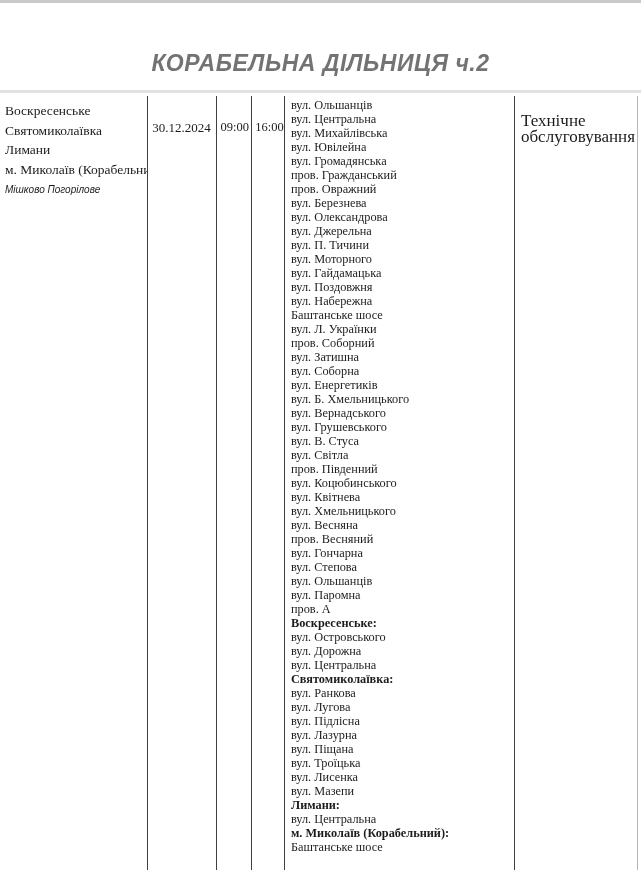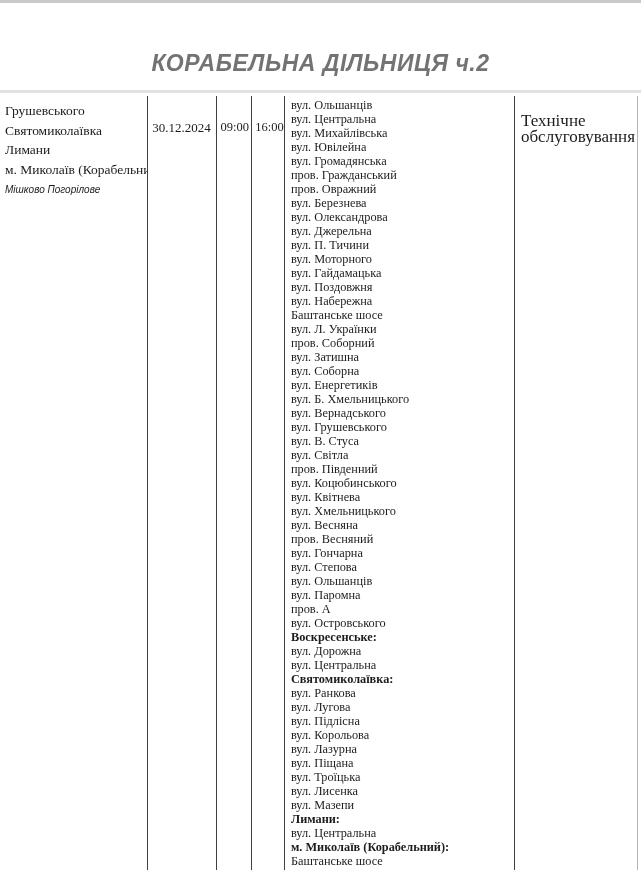--- a/index.html
+++ b/index.html
@@ -84,21 +84,21 @@
 <body>
 
 <div class="top-bar"></div>
 
 <h1 class="doc-title">КОРАБЕЛЬНА ДІЛЬНИЦЯ ч.2</h1>
 
 <div class="divider"></div>
 
 <div class="schedule-table">
   <div class="cell col-locations">
-      <div class="line">Грушевського</div>
+      <div class="line">Воскресенське</div>
       <div class="line">Святомиколаївка</div>
       <div class="line">Лимани</div>
       <div class="line">м. Миколаїв (Корабельний)</div>
       <div class="line sans">Мішково Погорілове</div>
     </div>
 
   <div class="cell col-date">
     <span class="line">30.12.2024</span>
   </div>
 
@@ -141,29 +141,28 @@
       <div class="line">вул. Коцюбинського</div>
       <div class="line">вул. Квітнева</div>
       <div class="line">вул. Хмельницького</div>
       <div class="line">вул. Весняна</div>
       <div class="line">пров. Весняний</div>
       <div class="line">вул. Гончарна</div>
       <div class="line">вул. Степова</div>
       <div class="line">вул. Ольшанців</div>
       <div class="line">вул. Паромна</div>
       <div class="line">пров. А</div>
+      <div class="line bold">Воскресенське:</div>
       <div class="line">вул. Островського</div>
-      <div class="line bold">Воскресенське:</div>
       <div class="line">вул. Дорожна</div>
       <div class="line">вул. Центральна</div>
       <div class="line bold">Святомиколаївка:</div>
       <div class="line">вул. Ранкова</div>
       <div class="line">вул. Лугова</div>
       <div class="line">вул. Підлісна</div>
-      <div class="line">вул. Корольова</div>
       <div class="line">вул. Лазурна</div>
       <div class="line">вул. Піщана</div>
       <div class="line">вул. Троїцька</div>
       <div class="line">вул. Лисенка</div>
       <div class="line">вул. Мазепи</div>
       <div class="line bold">Лимани:</div>
       <div class="line">вул. Центральна</div>
       <div class="line bold">м. Миколаїв (Корабельний):</div>
       <div class="line">Баштанське шосе</div>
     </div>

